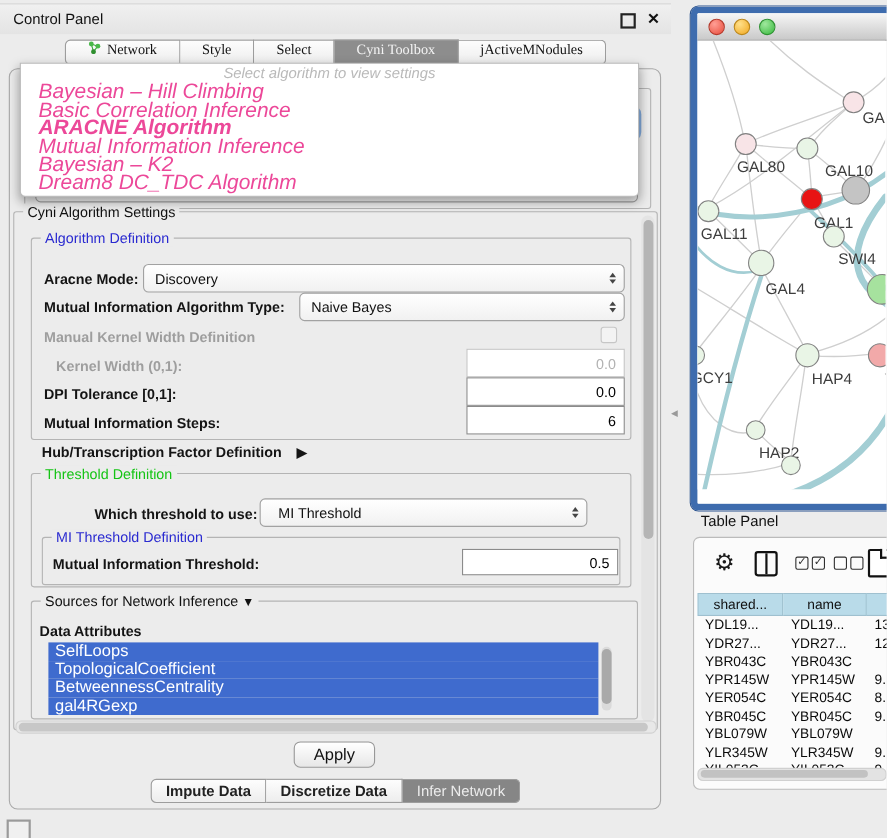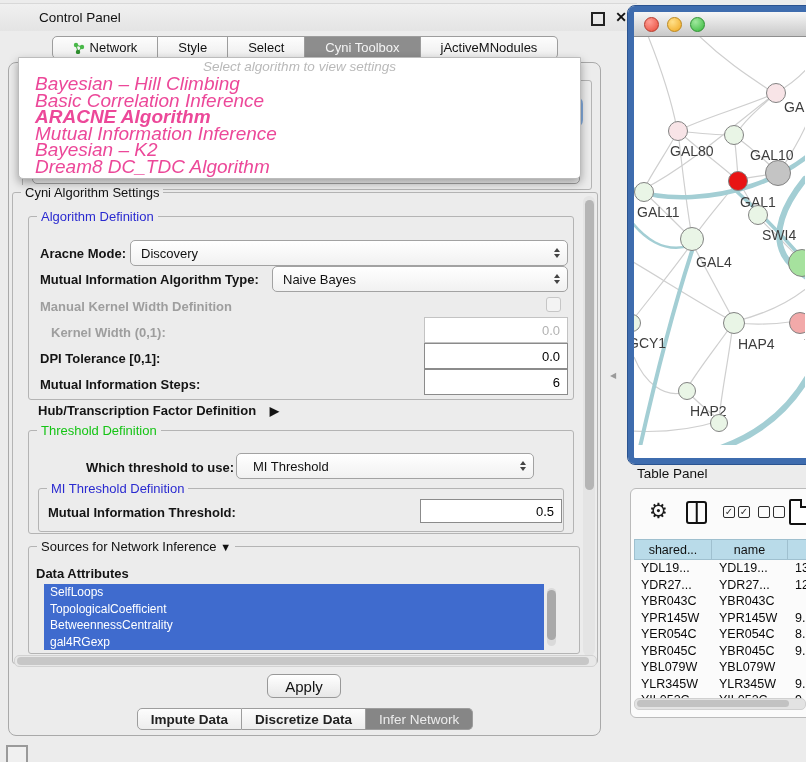--- a/index.html
+++ b/index.html
@@ -2,28 +2,28 @@
 <html><head>
 <meta charset="utf-8">
 <style>
   html,body{margin:0;padding:0;}
   body{width:806px;height:762px;overflow:hidden;background:#ececec;
        font-family:"Liberation Sans",sans-serif;position:relative;}
   .abs{position:absolute;}
 
   
   #cp-titlebar{left:0;top:3px;width:610px;height:27px;background:linear-gradient(#f0f0f0,#e4e4e4);
-    border-top:1px solid #d8d8d8;display:flex;align-items:center;padding-left:27px;}
+    border-top:1px solid #d8d8d8;display:flex;align-items:center;}
   #cp-title{font-size:13.5px;color:#111;margin-left:12px;}
   #float-icon{position:absolute;right:32px;top:8px;width:10px;height:10px;border:2px solid #222;}
   #close-icon{position:absolute;right:10px;top:5px;font-size:14px;font-weight:bold;color:#111;}
 
   #tab-bar{left:0;top:36px;width:610px;height:23px;display:flex;justify-content:center;}
   .tab{height:21px;border:1px solid #9d9d9d;border-left:none;background:linear-gradient(#fdfdfd,#ededed);
-    display:flex;align-items:center;padding:0 20px;font-size:13px;color:#111;}
+    display:flex;align-items:flex-start;padding:0 20px;font-size:13px;color:#111;font-family:Liberation Serif, serif;}
   .tab:first-child{border-left:1px solid #9d9d9d;border-radius:5px 0 0 5px;}
   .tab:last-child{border-radius:0 5px 5px 0;}
   .tab.sel{background:#8d8d8d;color:#f4f4f4;}
   .tab svg{margin-right:5px;}
 
   #main-panel{left:8px;top:62px;width:591px;height:672px;border:1.5px solid #a9a9a9;
     border-radius:8px;background:#ececec;}
 
   
   #behind-gbox{left:22px;top:80px;width:568px;height:108px;border:1px solid #b4b4b4;border-radius:3px;}
@@ -60,21 +60,21 @@
   #settings-box{left:12px;top:192px;width:584px;height:470px;}
   #settings-scroll{left:583px;top:196px;width:12px;height:460px;background:#e4e4e4;border-radius:6px;}
   #settings-thumb{left:584.5px;top:200px;width:9px;height:290px;background:#b5b5b5;border-radius:5px;}
 
   #algo-box{left:28px;top:216px;width:544px;height:182px;}
   #thresh-box{left:28px;top:430px;width:544px;height:102px;}
   #mithresh-box{left:38px;top:488px;width:524px;height:42px;}
   #sources-box{left:28px;top:546px;width:550px;height:106px;}
 
   #attr-list{left:44px;top:584px;width:512px;height:66px;}
-  .attr-item{height:16.5px;background:#3f6bce;color:#fff;font-size:12px;line-height:16.5px;
+  .attr-item{height:16.5px;background:#3f6bce;color:#fff;font-size:15px;line-height:16.5px;
     padding-left:6px;width:494px;}
 
   #hscroll{left:14px;top:655px;width:581px;height:10px;background:#e8e8e8;border:1px solid #d2d2d2;border-radius:5px;}
   #hscroll-thumb{left:17px;top:656.5px;width:572px;height:8px;background:#c7c7c7;border-radius:4px;}
 
   #apply-btn{left:267px;top:674px;width:72px;height:22px;border:1px solid #989898;border-radius:6px;
     background:linear-gradient(#ffffff,#e7e7e7);font-size:15px;color:#111;
     display:flex;align-items:center;justify-content:center;}
 
   #bottom-tab-bar{left:0;top:708px;width:610px;height:22px;display:flex;justify-content:center;}

